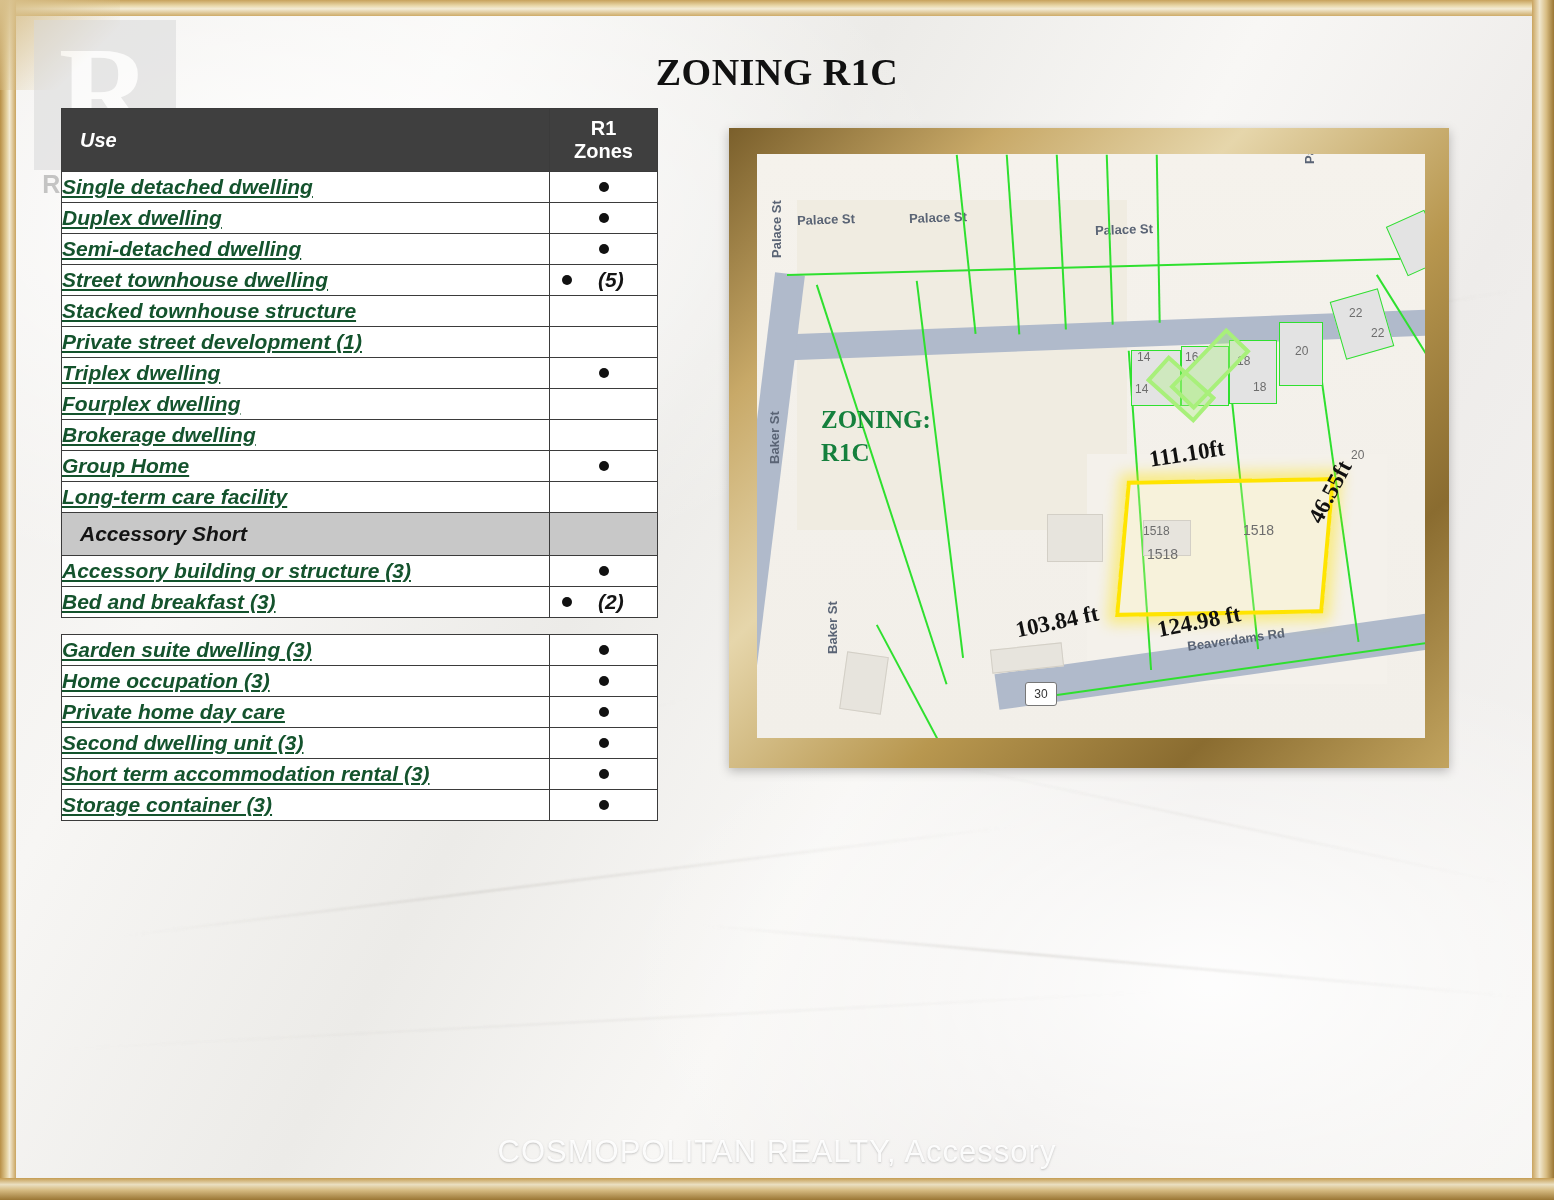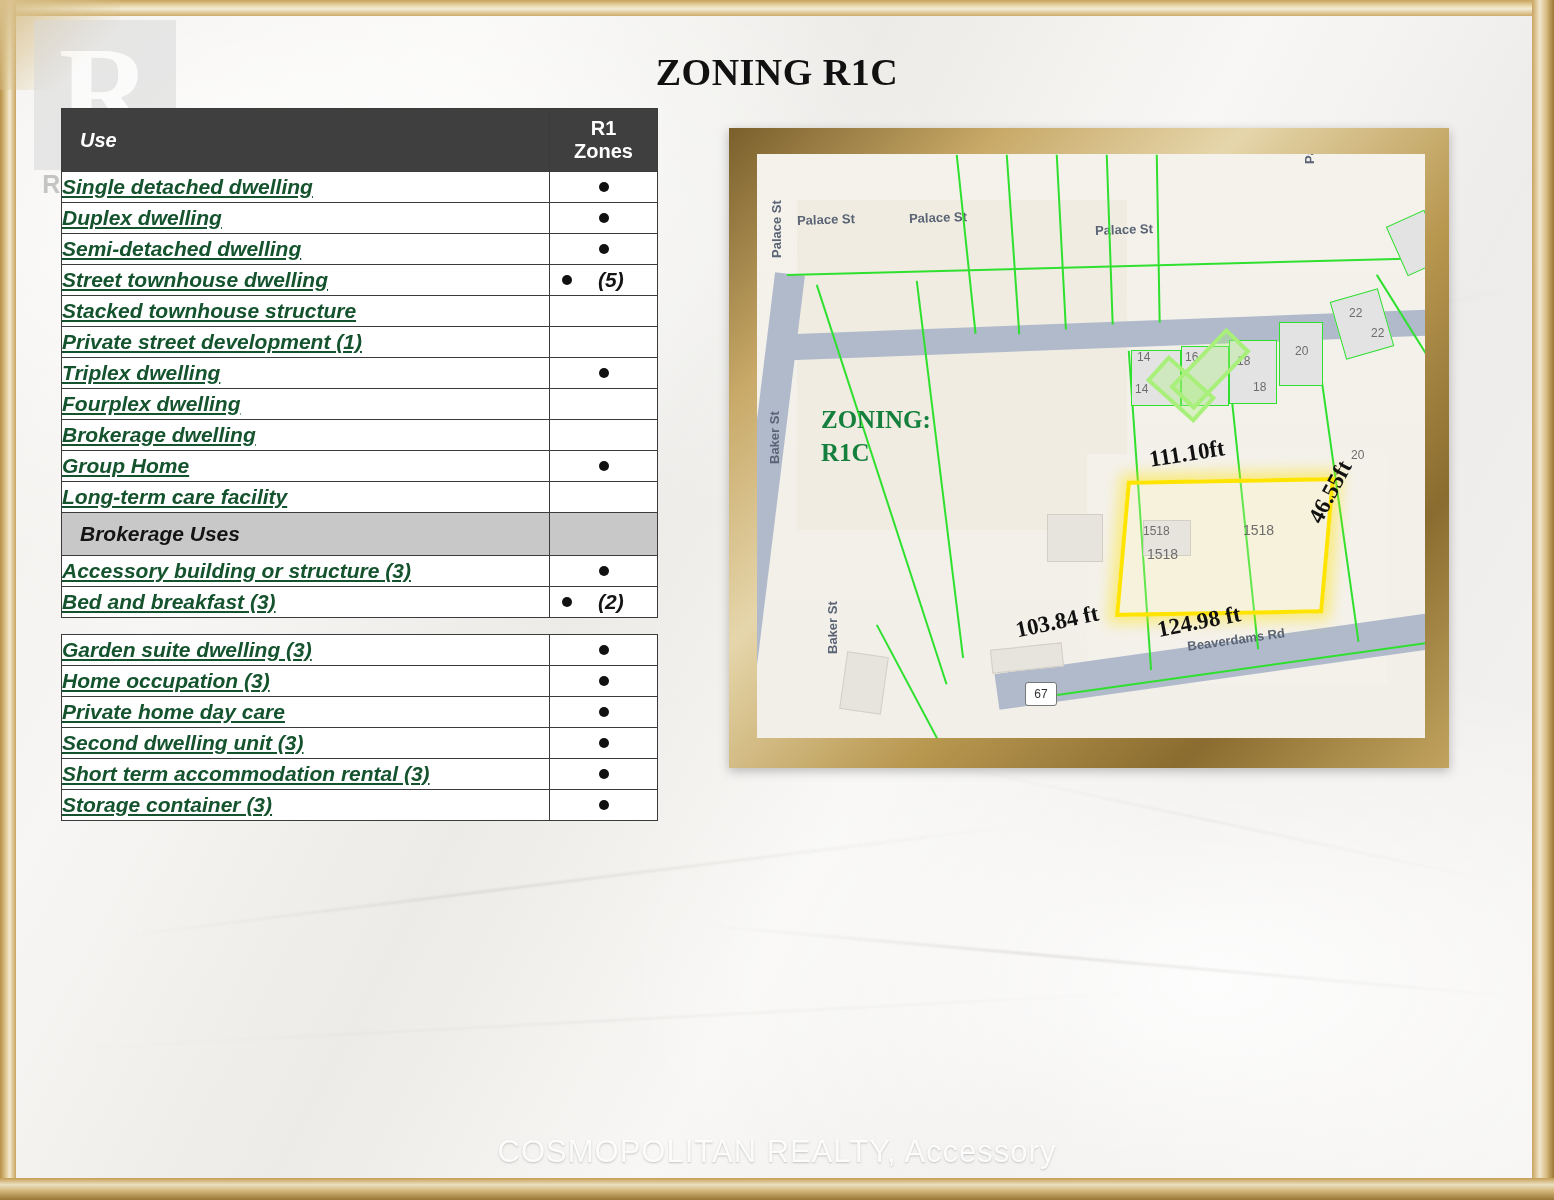--- a/index.html
+++ b/index.html
@@ -447,21 +447,21 @@
               <div class="mark-inner">
                 <span class="dot"></span>
               </div>
             </td>
           </tr>
           <tr>
             <td class="use-cell">Long-term care facility</td>
             <td class="mark-cell"></td>
           </tr>
           <tr class="section-row">
-            <td>Brokerage Uses</td>
+            <td>Accessory Short</td>
             <td></td>
           </tr>
           <tr>
             <td class="use-cell">Accessory building or structure (3)</td>
             <td class="mark-cell">
               <div class="mark-inner">
                 <span class="dot"></span>
               </div>
             </td>
           </tr>
@@ -596,21 +596,21 @@
 
       <div class="parcel-num" style="left:386px; top:370px;">1518</div>
       <div class="parcel-num" style="left:390px; top:392px; font-size:14px;">1518</div>
       <div class="parcel-num" style="left:486px; top:368px; font-size:14px;">1518</div>
 
       <div id="green-marker">
         <div class="gm-bar gm1"></div>
         <div class="gm-bar gm2"></div>
       </div>
 
-      <div class="route-shield">67</div>
+      <div class="route-shield">30</div>
 
       <div class="map-dim" id="dim-111">111.10ft</div>
       <div class="map-dim" id="dim-4655">46.55ft</div>
       <div class="map-dim" id="dim-12498">124.98 ft</div>
       <div class="map-dim" id="dim-10384">103.84 ft</div>
 
       <div id="zoning-callout">
         <div>ZONING:</div>
         <div>R1C</div>
       </div>

